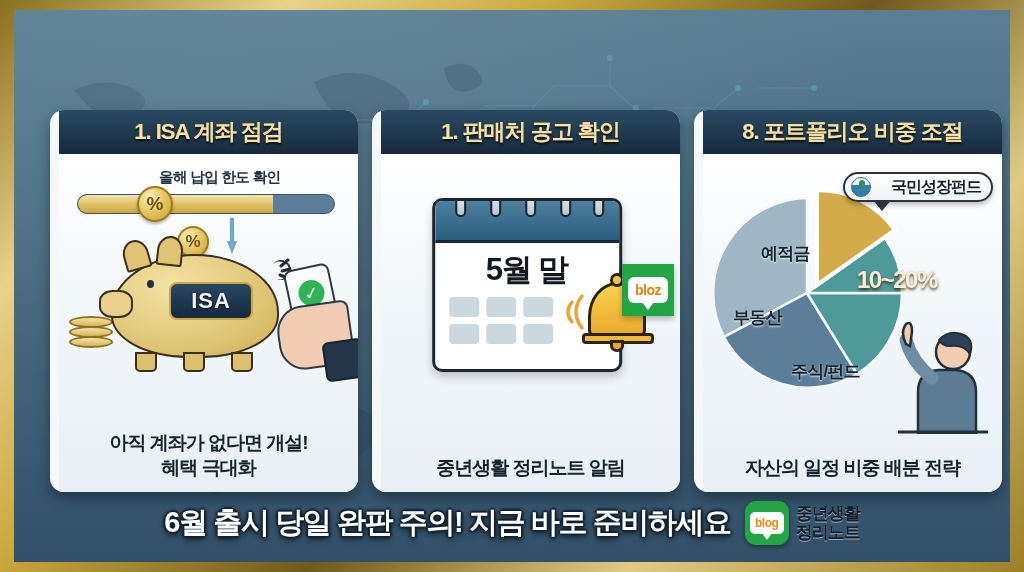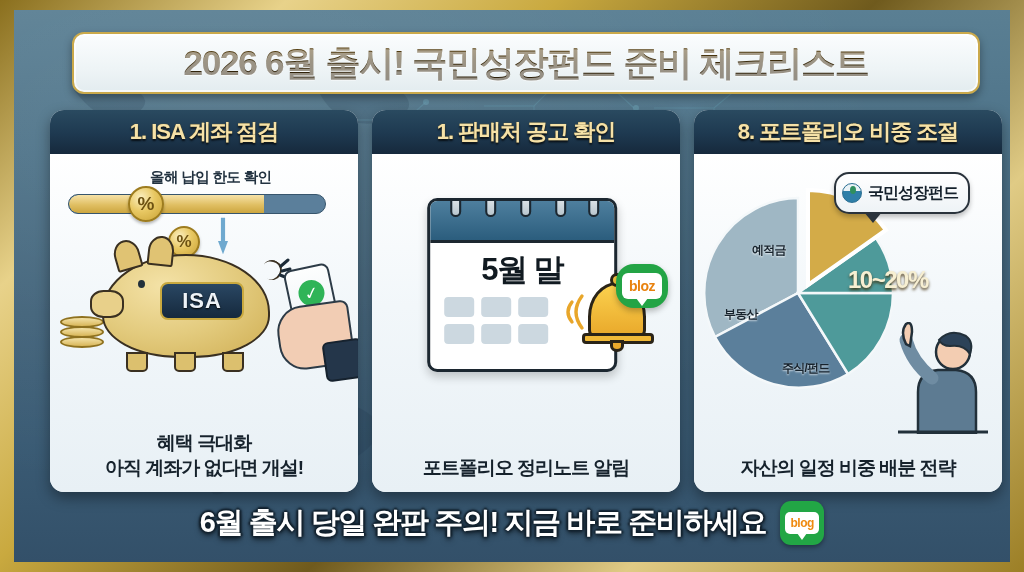--- a/index.html
+++ b/index.html
@@ -42,21 +42,21 @@
     -webkit-background-clip:text;background-clip:text;-webkit-text-fill-color:transparent;
     text-shadow:0 1px 0 rgba(255,255,255,.5);
     white-space:nowrap;
   }
 
   
   .cards{position:absolute;left:36px;top:100px;width:952px;height:382px;display:flex;gap:14px;}
   .card{
     position:relative;flex:1;border-radius:14px;overflow:hidden;
     box-shadow:0 6px 14px rgba(0,0,0,.38);
-    background:#f4f8fa;display:flex;flex-direction:column;
+    background:#f4f8fa;display:flex;flex-direction:column;padding-left:9px;
   }
   .card-head{
     height:44px;flex:0 0 44px;
     background:linear-gradient(180deg,#2a4a60 0%,#1e3950 55%,#16293c 100%);
     display:flex;align-items:center;justify-content:center;
   }
   .card-head-text{
     font-size:22px;font-weight:bold;letter-spacing:-1px;
     color:#f6e2a8;
     text-shadow:0 2px 2px rgba(0,0,0,.75), 0 0 1px #8d6d1f;
@@ -126,40 +126,40 @@
   .bell{position:absolute;right:34px;top:128px;width:58px;height:56px;
     background:linear-gradient(180deg,#fbd14e,#e9a92b);border:3px solid #2a2418;
     border-radius:50% 50% 12% 12%/62% 62% 14% 14%;}
   .bell-top{position:absolute;left:50%;top:-12px;transform:translateX(-50%);width:14px;height:14px;
     border-radius:50%;background:#f6c741;border:3px solid #2a2418;}
   .bell-base{position:absolute;left:-9px;bottom:-9px;width:72px;height:11px;border-radius:4px;
     background:#f0b938;border:3px solid #2a2418;}
   .bell-clap{position:absolute;left:50%;bottom:-17px;transform:translateX(-50%);width:14px;height:12px;
     border-radius:0 0 50% 50%;background:#eaa92c;border:3px solid #2a2418;}
   .waves{position:absolute;right:94px;top:136px;width:26px;height:44px;}
-  .bloz{position:absolute;right:12px;top:110px;width:52px;height:44px;border-radius:18px;background:#23a445;
+  .bloz{position:absolute;right:6px;top:110px;width:52px;height:52px;border-radius:0;background:#23a445;
     display:flex;align-items:center;justify-content:center;box-shadow:0 3px 6px rgba(0,0,0,.28);}
   .bloz-bub{width:40px;height:26px;background:#fff;border-radius:6px;position:relative;
     display:flex;align-items:center;justify-content:center;}
   .bloz-bub:after{content:"";position:absolute;left:50%;bottom:-7px;transform:translateX(-50%);
     width:0;height:0;border-left:6px solid transparent;border-right:6px solid transparent;border-top:8px solid #fff;}
   .bloz-bub span{font-size:14px;font-weight:bold;color:#e8820f;letter-spacing:-.5px;}
 
   
   .pie-wrap{position:absolute;left:4px;top:34px;width:210px;height:210px;}
-  .pie-label{position:absolute;font-size:12px;font-weight:bold;color:#16222c;letter-spacing:-.8px;
+  .pie-label{position:absolute;font-size:17px;font-weight:bold;color:#16222c;letter-spacing:-.8px;
     text-shadow:0 1px 2px rgba(255,255,255,.85);white-space:nowrap;}
   .lbl-yj{left:54px;top:54px;}
   .lbl-bds{left:26px;top:118px;}
   .lbl-sf{left:84px;top:172px;}
   .pct{position:absolute;left:150px;top:78px;font-size:24px;font-weight:bold;color:#f7efd2;
     letter-spacing:-1.5px;text-shadow:0 2px 3px rgba(60,40,0,.85);white-space:nowrap;text-align:right;}
-  .fund-badge{position:absolute;left:140px;top:18px;height:42px;padding:0 10px 0 6px;border-radius:15px;
+  .fund-badge{position:absolute;left:140px;top:18px;height:30px;padding:0 10px 0 6px;border-radius:15px;
     background:linear-gradient(180deg,#ffffff,#eef3f6);border:2.5px solid #2a333c;
-    display:flex;align-items:center;gap:6px;box-shadow:0 3px 5px rgba(0,0,0,.25);}
+    display:flex;align-items:center;gap:20px;box-shadow:0 3px 5px rgba(0,0,0,.25);}
   .fund-badge:after{content:"";position:absolute;left:28px;bottom:-11px;width:0;height:0;
     border-left:9px solid transparent;border-right:9px solid transparent;border-top:11px solid #2a333c;}
   .fund-logo{width:20px;height:20px;border-radius:50%;
     background:linear-gradient(180deg,#e9f2f6 40%,#2f7fa8 40%);border:1.5px solid #2a6e92;position:relative;flex:0 0 20px;}
   .fund-logo:after{content:"";position:absolute;left:7px;top:2px;width:6px;height:8px;border-radius:50% 50% 50% 50%;
     background:#2f8f5e;}
   .fund-badge span{font-size:16px;font-weight:bold;color:#14202b;letter-spacing:-1px;white-space:nowrap;}
   .tuja{position:absolute;right:8px;top:86px;width:58px;height:52px;border-radius:50%;
     background:#fff;border:2.5px solid #22303a;display:flex;flex-direction:column;
     align-items:center;justify-content:center;line-height:1.12;}
@@ -221,23 +221,20 @@
               <circle cx="596" cy="48" r="3"></circle>
             <circle cx="700" cy="130" r="3"></circle>
               <circle cx="724" cy="78" r="3"></circle>
             <circle cx="800" cy="78" r="3"></circle>
               <circle cx="412" cy="92" r="3"></circle>
             <circle cx="622" cy="98" r="3"></circle>
           </g>
         </svg>
       </div>
 
-      <div class="title-bar">
-        <div class="title-text">2026 6월 출시! 국민성장펀드 준비 체크리스트</div>
-      </div>
 
       <div class="cards">
 
         <div class="card">
           <div class="card-head">
             <div class="card-head-text">1. ISA 계좌 점검</div>
           </div>
           <div class="card-body">
             <div class="c1-note">올해 납입 한도 확인</div>
 
@@ -287,22 +284,22 @@
 
             <div class="phone">
               <div class="check">✓</div>
               <div class="phone-line" style="top:46px;width:28px"></div>
               <div class="phone-line" style="top:55px;width:22px"></div>
             </div>
             <div class="hand"></div>
             <div class="cuff"></div>
 
             <div class="card-caption">
+              <div>아직 계좌가 없다면 개설!</div>
               <div>혜택 극대화</div>
-              <div>아직 계좌가 없다면 개설!</div>
             </div>
           </div>
         </div>
 
         <div class="card">
           <div class="card-head">
             <div class="card-head-text">1. 판매처 공고 확인</div>
           </div>
           <div class="card-body">
             <div class="cal">
@@ -336,21 +333,21 @@
               <div class="bell-clap"></div>
             </div>
 
             <div class="bloz">
               <div class="bloz-bub">
                 <span>bloz</span>
               </div>
             </div>
 
             <div class="card-caption">
-              <div>포트폴리오 정리노트 알림</div>
+              <div>중년생활 정리노트 알림</div>
             </div>
           </div>
         </div>
 
         <div class="card">
           <div class="card-head">
             <div class="card-head-text">8. 포트폴리오 비중 조절</div>
           </div>
           <div class="card-body">
 
@@ -397,18 +394,22 @@
       </div>
 
       <div class="footer">
         <div class="footer-text">6월 출시 당일 완판 주의! 지금 바로 준비하세요</div>
         <div class="blog-logo">
           <div class="blog-mark">
             <div class="blog-bub">
               <span>blog</span>
             </div>
           </div>
+          <div class="blog-name">
+            <b>중년생활</b>
+            <b>정리노트</b>
+          </div>
         </div>
       </div>
 
     </div>
   </div>
 </div>
 
 </body></html>

